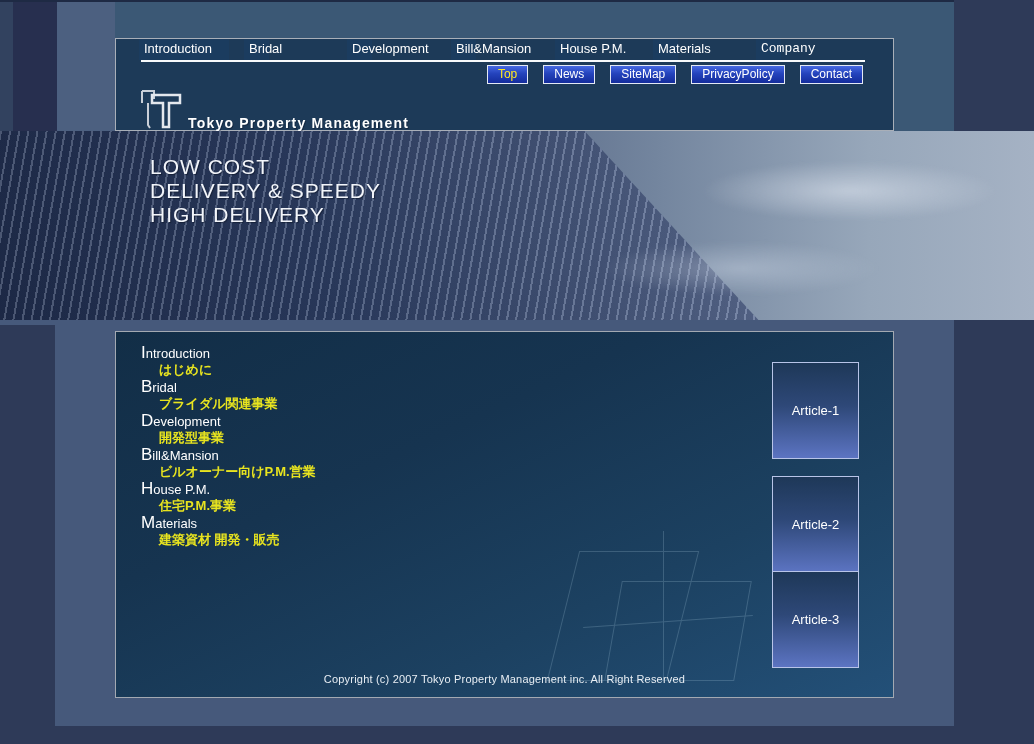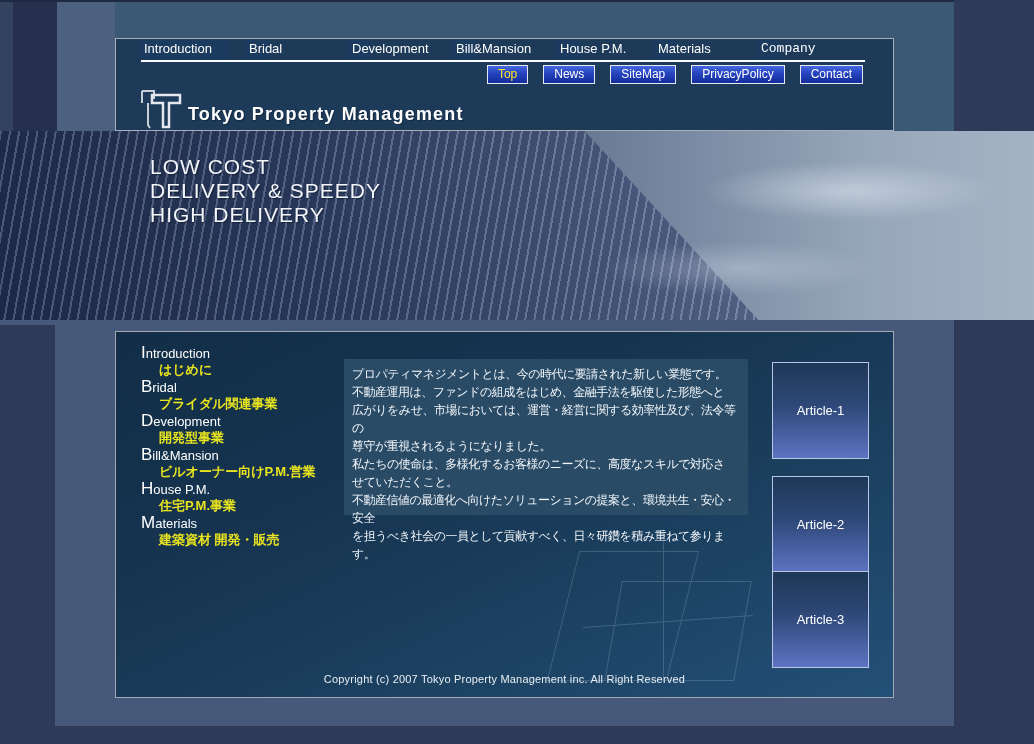--- a/index.html
+++ b/index.html
@@ -51,22 +51,22 @@
   }
   .q-btn {
     height:19px; line-height:17px; padding:0 10px; font-size:12px; color:#FFFFFF;
     background:linear-gradient(180deg,#4668E2 0%,#2443BC 45%,#142C9C 100%);
     border:1px solid #E4E9F4; cursor:pointer; text-align:center; white-space:nowrap;
   }
   .q-btn:nth-child(1) { color:#FFE920; }
   .logo-row { position:absolute; left:22px; top:48px; display:flex; align-items:flex-end; }
   .logo-glyph { width:48px; height:44px; }
   .logo-title {
-    color:#FFFFFF; font-size:18px; font-weight:bold; letter-spacing:1.2px;
-    margin-left:2px; margin-bottom:6px; white-space:nowrap;
+    color:#FFFFFF; font-size:14px; font-weight:bold; letter-spacing:1.2px;
+    margin-left:2px; margin-bottom:0; white-space:nowrap;
     text-shadow:1px 1px 0 rgba(10,20,40,0.45);
   }
 
   
   .hero {
     position:absolute; left:0; top:131px; width:1034px; height:189px; overflow:hidden;
     background:linear-gradient(90deg,#33415F 0%,#4A5A7A 38%,#74869F 64%,#97A7BA 84%,#A5B2C4 100%);
   }
   .hero .building {
     position:absolute; left:0; top:0; width:790px; height:100%;
@@ -112,21 +112,21 @@
   .side-jp { color:#E8E41F; font-size:13px; line-height:15px; padding-left:18px; white-space:nowrap;font-weight:bold; }
 
   .intro-box {
     position:absolute; left:228px; top:27px; width:404px; height:156px;
     background:#2A4B66; padding:6px 8px;
     color:#F2F6FA; font-size:12px; line-height:18px; letter-spacing:-0.5px;
     white-space:pre-line;
   }
 
   .article {
-    position:absolute; left:656px; width:97px; height:97px;
+    position:absolute; left:656px; width:87px; height:97px;
     background:linear-gradient(180deg,#1E3858 0%,#2E4878 45%,#5C74C2 100%);
     border:1px solid #B8C4E8; color:#FFFFFF; font-size:13px;
     display:flex; align-items:center; justify-content:center; cursor:pointer;
   }
   .article-1 { top:30px; }
   .article-2 { top:144px; }
   .article-3 { top:239px; }
 
   .copyright {
     position:absolute; left:0; bottom:12px; width:100%; text-align:center;
@@ -214,27 +214,19 @@
     <div class="side-group">
       <div class="side-en">House P.M.</div>
       <div class="side-jp">住宅P.M.事業</div>
     </div>
     <div class="side-group">
       <div class="side-en">Materials</div>
       <div class="side-jp">建築資材 開発・販売</div>
     </div>
   </div>
 
-  <div class="intro-box">プロパティマネジメントとは、今の時代に要請された新しい業態です。
-不動産運用は、ファンドの組成をはじめ、金融手法を駆使した形態へと
-広がりをみせ、市場においては、運営・経営に関する効率性及び、法令等の
-尊守が重視されるようになりました。
-私たちの使命は、多様化するお客様のニーズに、高度なスキルで対応さ
-せていただくこと。
-不動産信値の最適化へ向けたソリューションの提案と、環境共生・安心・安全
-を担うべき社会の一員として貢献すべく、日々研鑽を積み重ねて参ります。</div>
 
   <div class="article article-1">Article-1</div>
   <div class="article article-2">Article-2</div>
   <div class="article article-3">Article-3</div>
 
   <div class="copyright">Copyright (c) 2007 Tokyo Property Management inc. All Right Reserved</div>
 </div>
 
 </body></html>

